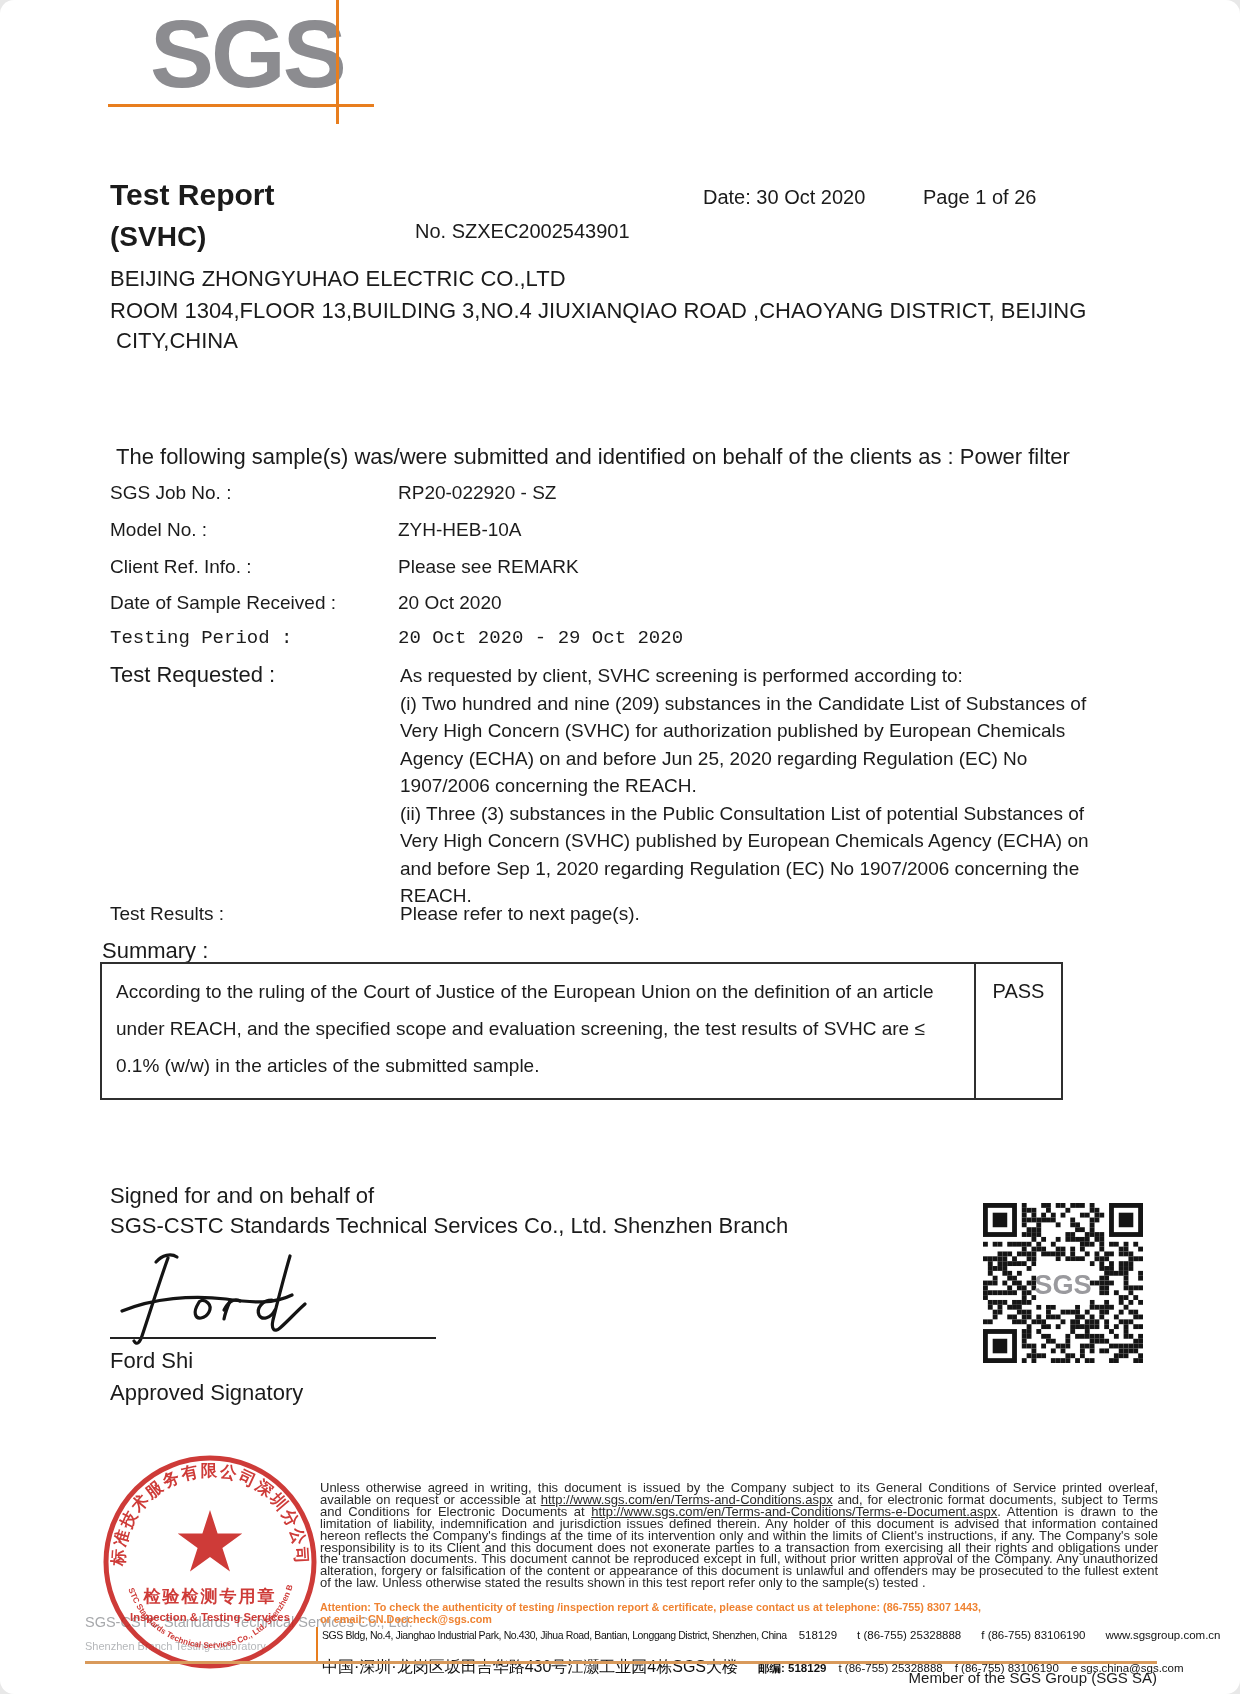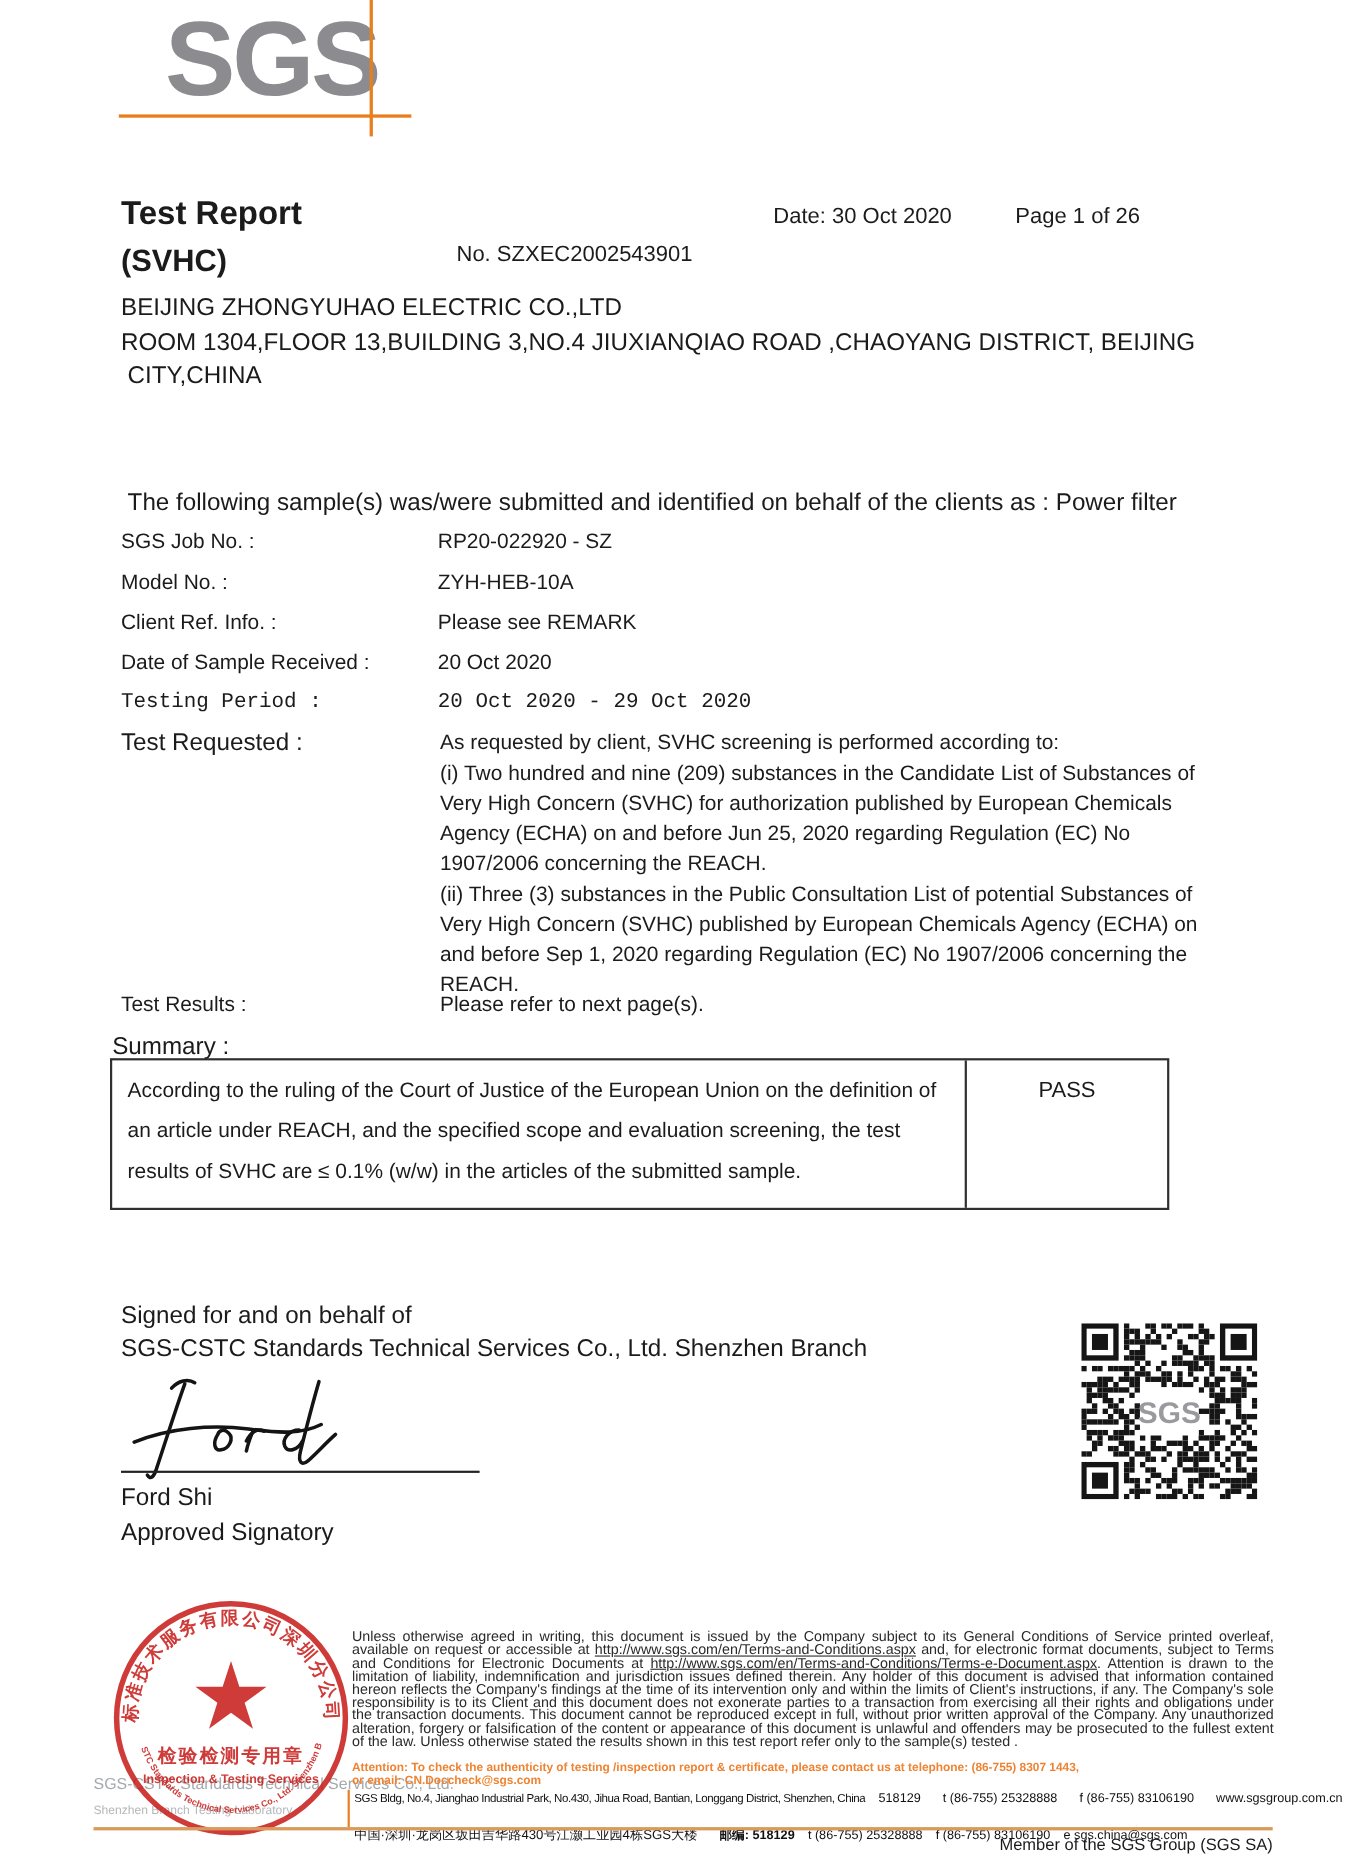--- a/index.html
+++ b/index.html
@@ -1,31 +1,31 @@
 <!DOCTYPE html>
 <html><head>
 <meta charset="utf-8">
 <style>
   html,body{margin:0;padding:0;background:#e8e8e8;}
   .page{position:relative;width:1240px;height:1694px;background:#ffffff;margin:0 auto;
-        font-family:"Liberation Sans",sans-serif;color:#1b1b1b;overflow:hidden;}
+        font-family:"Liberation Sans",sans-serif;color:#1b1b1b;overflow:hidden;border-radius:14px;}
   .abs{position:absolute;}
   .logo{font-weight:700;font-size:96px;line-height:1;color:#8c8c90;letter-spacing:-3px;}
   .crossline{background:#e87e1e;}
   .t1{font-size:30px;font-weight:700;}
   .t2{font-size:28px;font-weight:700;}
   .hinfo{font-size:20px;}
   .body-txt{font-size:22px;}
   .frow{position:absolute;left:110px;display:flex;font-size:19px;}
   .flabel{width:288px;flex:none;}
   .para{position:absolute;left:400px;width:706px;font-size:19px;line-height:27.5px;}
   .para div{margin:0;}
   .sumbox{position:absolute;left:100px;top:962px;width:963px;height:138px;border:2px solid #2f2f2f;
           display:flex;box-sizing:border-box;}
-  .sumtext{width:775px;flex:none;box-sizing:border-box;padding:9px 15px 0 14px;font-size:19px;line-height:37px;}
+  .sumtext{width:872px;flex:none;box-sizing:border-box;padding:9px 15px 0 14px;font-size:19px;line-height:37px;}
   .sumverdict{flex:1;border-left:2px solid #2f2f2f;text-align:center;padding-top:16px;font-size:20px;}
   .sigline{background:#222;}
   .terms{position:absolute;left:320px;top:1482px;width:838px;font-size:13px;line-height:11.9px;
          text-align:justify;color:#2a2a2a;}
   .terms .u{text-decoration:underline;}
   .attn{position:absolute;left:320px;width:845px;font-size:10.8px;line-height:12px;font-weight:700;color:#ef8332;}
   .addr-line{position:absolute;left:322px;display:flex;align-items:baseline;white-space:nowrap;color:#111;}
   .addr-cond{font-size:10.5px;letter-spacing:-0.4px;}
   .addr-norm{font-size:11.5px;}
   .gap12{margin-left:12px;}
@@ -565,21 +565,21 @@
   <div class="abs crossline" style="left:316px;top:1627px;width:2px;height:34px;"></div>
 
   <div class="addr-line" style="top:1629px;">
     <span class="addr-cond">SGS Bldg, No.4, Jianghao Industrial Park, No.430, Jihua Road, Bantian, Longgang District, Shenzhen, China</span>
     <span class="addr-norm gap12">518129</span>
     <span class="addr-norm gap20">t (86-755) 25328888</span>
     <span class="addr-norm gap20">f (86-755) 83106190</span>
     <span class="addr-norm gap20">www.sgsgroup.com.cn</span>
   </div>
   <div class="addr-line" style="top:1645px;">
-    <span class="addr-norm" style="font-size:12px;">中国·深圳·龙岗区坂田吉华路430号江灏工业园4栋SGS大楼</span>
+    <span class="addr-norm" style="font-size:16px;">中国·深圳·龙岗区坂田吉华路430号江灏工业园4栋SGS大楼</span>
     <span class="addr-norm gap20" style="font-weight:700;margin-top:16px;">邮编: 518129</span>
     <span class="addr-norm gap12">t (86-755) 25328888</span>
     <span class="addr-norm gap12">f (86-755) 83106190</span>
     <span class="addr-norm gap12">e  sgs.china@sgs.com</span>
   </div>
 
   <div class="abs" style="left:85px;top:1661px;width:1072px;height:3px;background:#d99a5b;"></div>
   <div class="abs member" style="left:800px;top:1669px;width:357px;">Member of the SGS Group (SGS SA)</div>
 
 </div>

